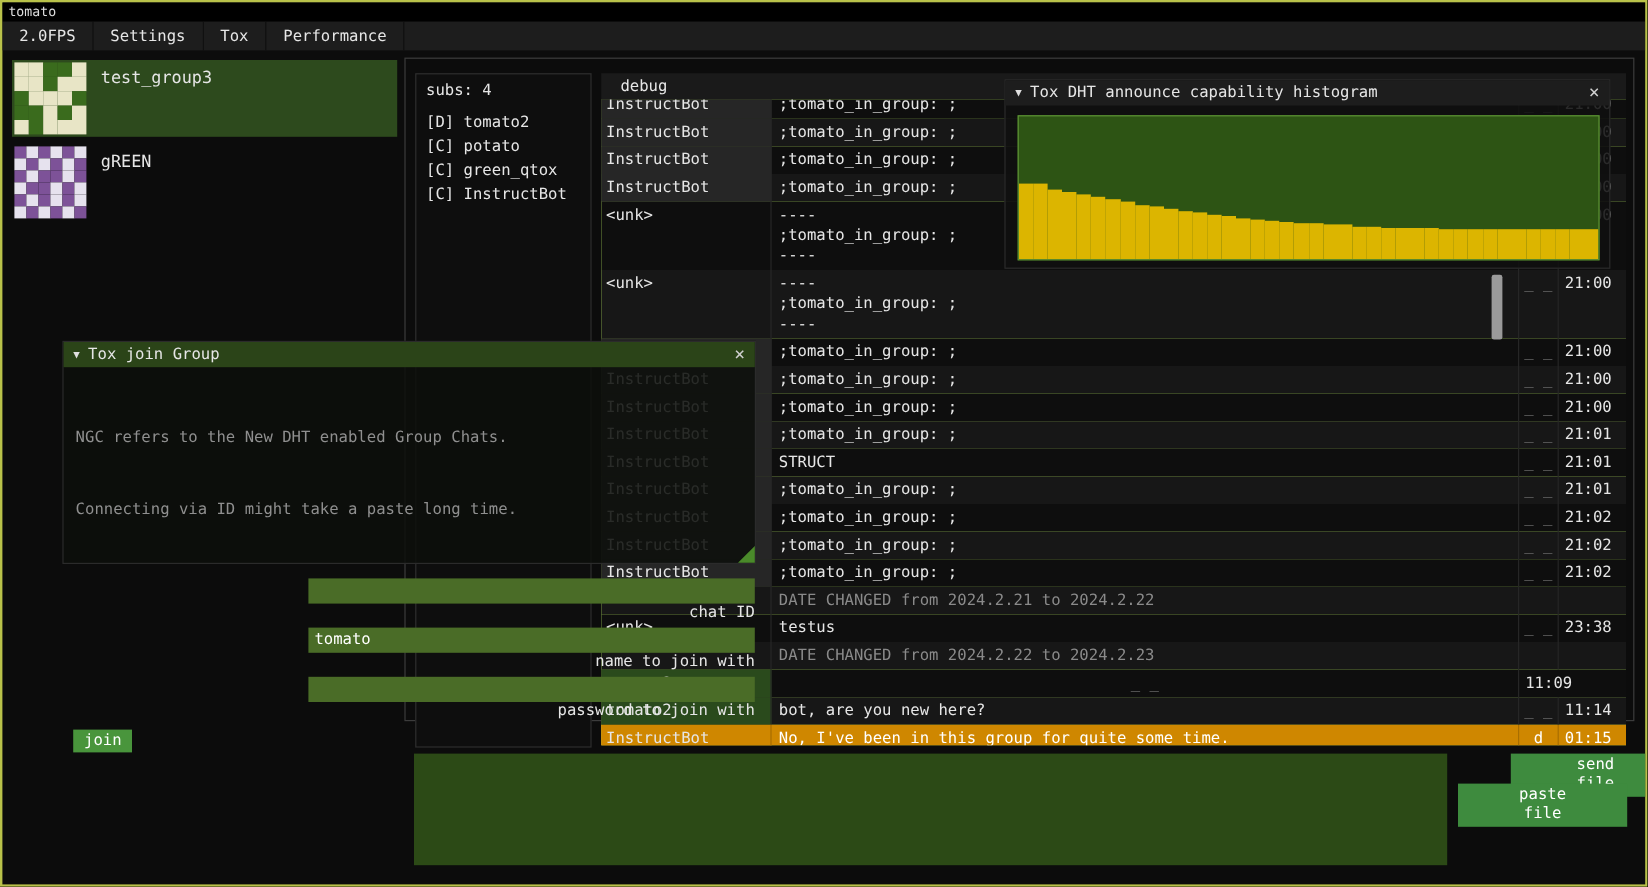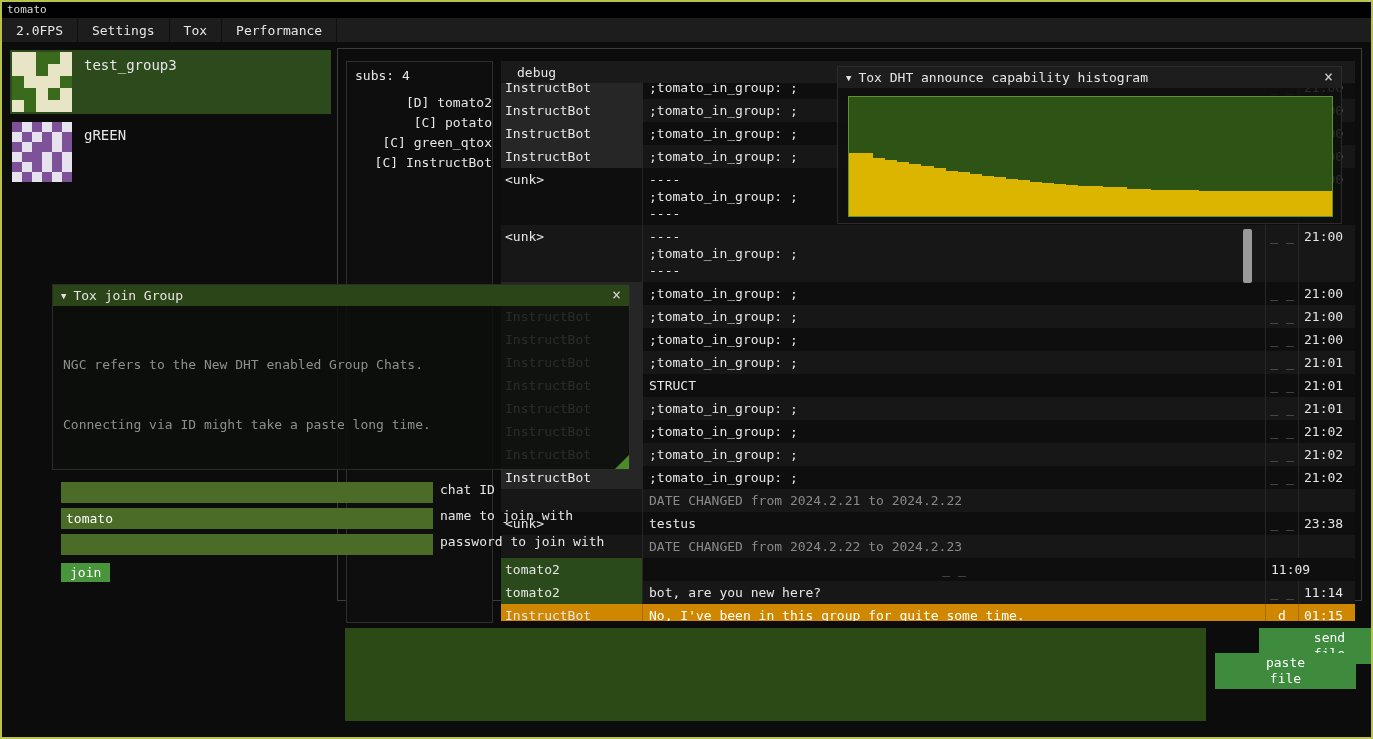--- a/index.html
+++ b/index.html
@@ -14,21 +14,21 @@
   .sidebar{position:absolute;left:2px;top:42px;width:333px;bottom:2px;}
   .group-item{display:flex;align-items:flex-start;height:64px;margin:6px 6px 0 6px;padding:2px;}
   .group-item.selected{background:#2d4a1d;}
   .avatar{width:60px;height:60px;display:grid;flex:0 0 60px;}
   .group-label{margin-left:12px;padding-top:5px;font-size:14px;}
 
   
   .main-panel{position:absolute;left:335px;top:46px;width:1025px;height:553px;border:1px solid #3c3c3c;}
   .subs-panel{position:absolute;left:8px;top:12px;width:147px;height:562px;border:1px solid #2e2e2e;background:#0e0e0e;font-size:13px;}
   .subs-header{padding:6px 8px 4px 8px;}
-  .subs-list{margin-top:6px;text-align:right;}
+  .subs-list{margin-top:6px;}
   .subs-member{line-height:20px;padding-left:8px;white-space:pre;}
 
   .tabbar{position:absolute;left:163px;top:12px;width:854px;height:22px;background:#1a1a1a;display:flex;align-items:center;}
   .tab{padding:0 16px;font-size:13px;}
 
   .messages{position:absolute;left:163px;top:34px;width:854px;height:538px;overflow:hidden;background:#bef264;}
   .msg-row{display:grid;grid-template-columns:142px 1fr 33px 56px;font-size:13px;background:#0e0e0e;}
   .msg-row.alt{background:#171717;}
   .msg-row:first-child{margin-top:-7px;}
   .c-sender,.c-text,.c-flags{border-right:1px solid #262626;}
@@ -52,21 +52,21 @@
 
   
   .fw-title{height:21px;display:flex;align-items:center;gap:7px;padding:0 8px;font-size:13px;}
   .collapse{font-size:9px;color:#e0e0e0;}
   .fw-title-text{white-space:pre;}
   .close{margin-left:auto;color:#cfcfcf;font-size:15px;line-height:15px;cursor:pointer;}
 
   .join-window{position:absolute;left:50px;top:282px;width:578px;height:186px;background:rgba(13,15,11,0.87);border:1px solid #2b2b2b;z-index:6;}
   .jw-title{background:#2b4418;}
   .jw-info{padding:9px 10px 2px 10px;color:#8f8f8f;font-size:13px;line-height:20px;white-space:pre;}
-  .field-row{display:flex;align-items:flex-start;margin:5px 0 0 8px;}
+  .field-row{display:flex;align-items:flex-end;margin:5px 0 0 8px;flex-direction:column;}
   .jw-input{width:372px;height:21px;background:#4a6c27;border:none;outline:none;color:#fff;padding:0 5px;font-family:"DejaVu Sans Mono",monospace;font-size:13px;}
   .jw-label{margin-left:7px;font-size:13px;white-space:pre;}
   .jw-join{margin:8px 0 0 8px;background:#49953c;border:none;color:#fff;padding:2px 9px;font-family:"DejaVu Sans Mono",monospace;font-size:13px;cursor:pointer;}
   .grip{position:absolute;right:0;bottom:0;width:0;height:0;border-left:14px solid transparent;border-bottom:14px solid #4a8a2a;}
 
   .hist-window{position:absolute;left:835px;top:64px;width:505px;height:158px;background:rgba(16,16,16,0.88);border:1px solid #2b2b2b;z-index:5;}
   .hw-title{background:#1d1d1d;}
   .plot{position:absolute;left:10px;top:29px;width:485px;height:121px;border:1px solid #5d9335;display:flex;align-items:flex-end;overflow:hidden;}
   .bin{flex:1 1 auto;}
 </style>

